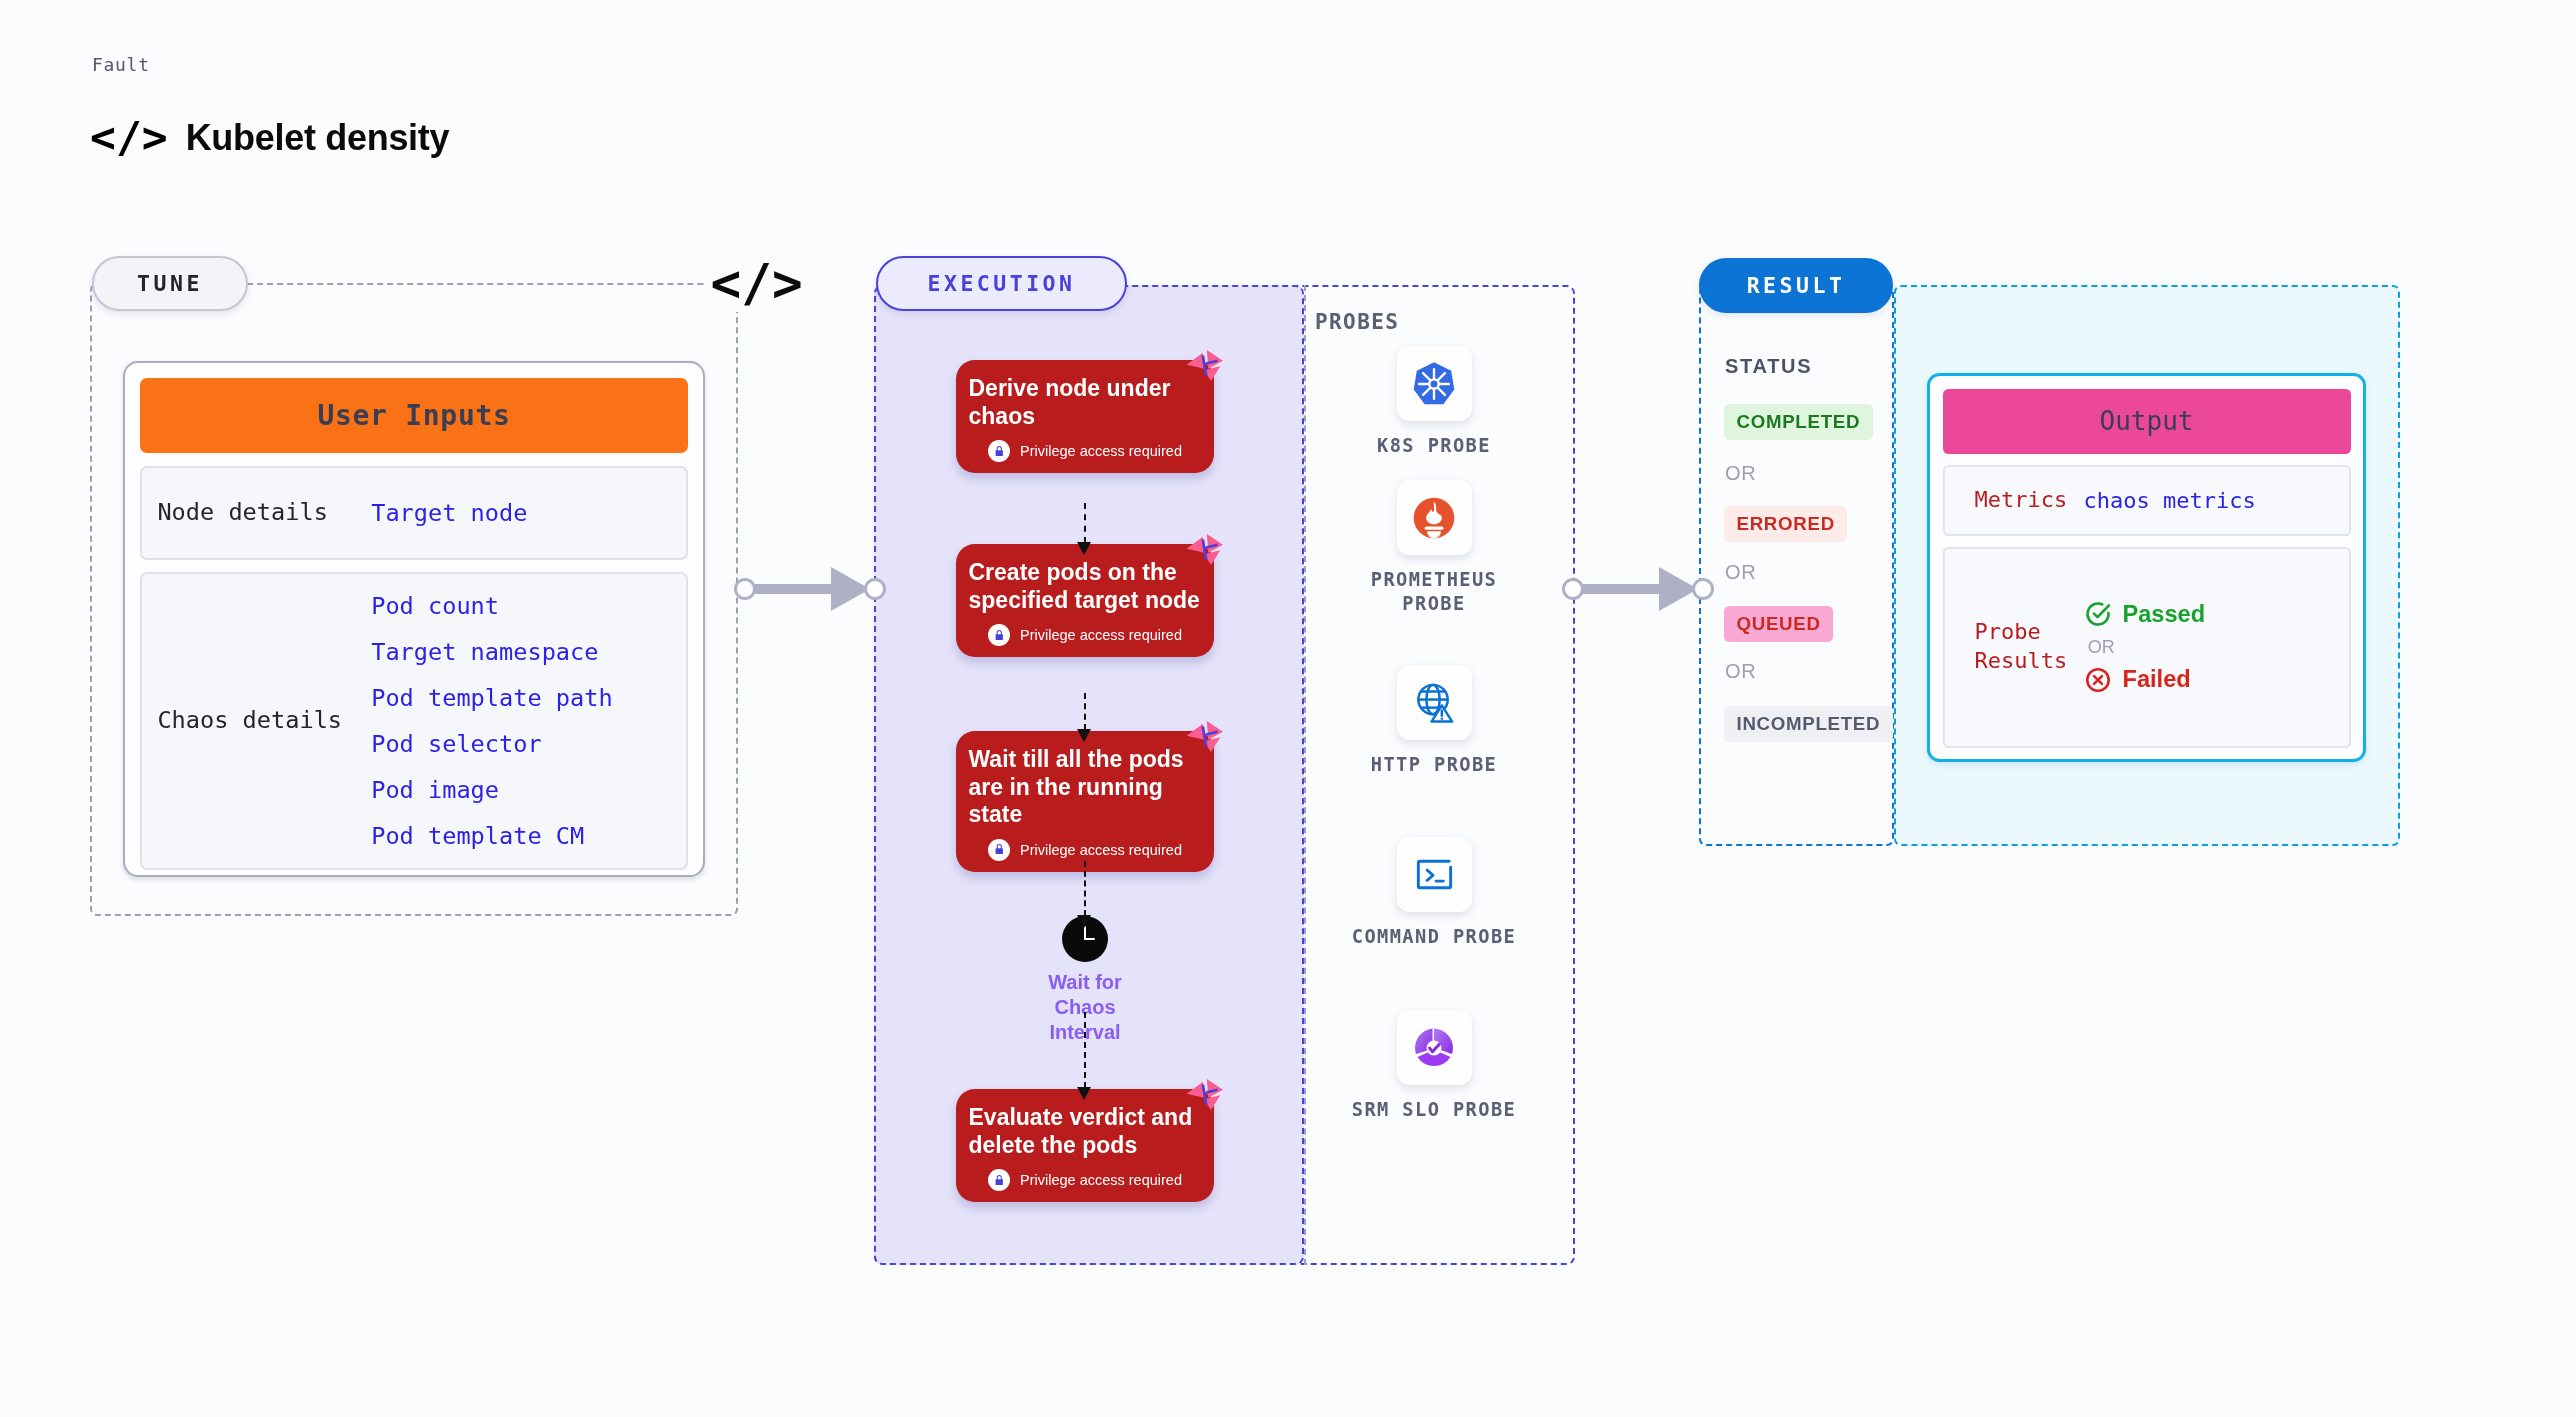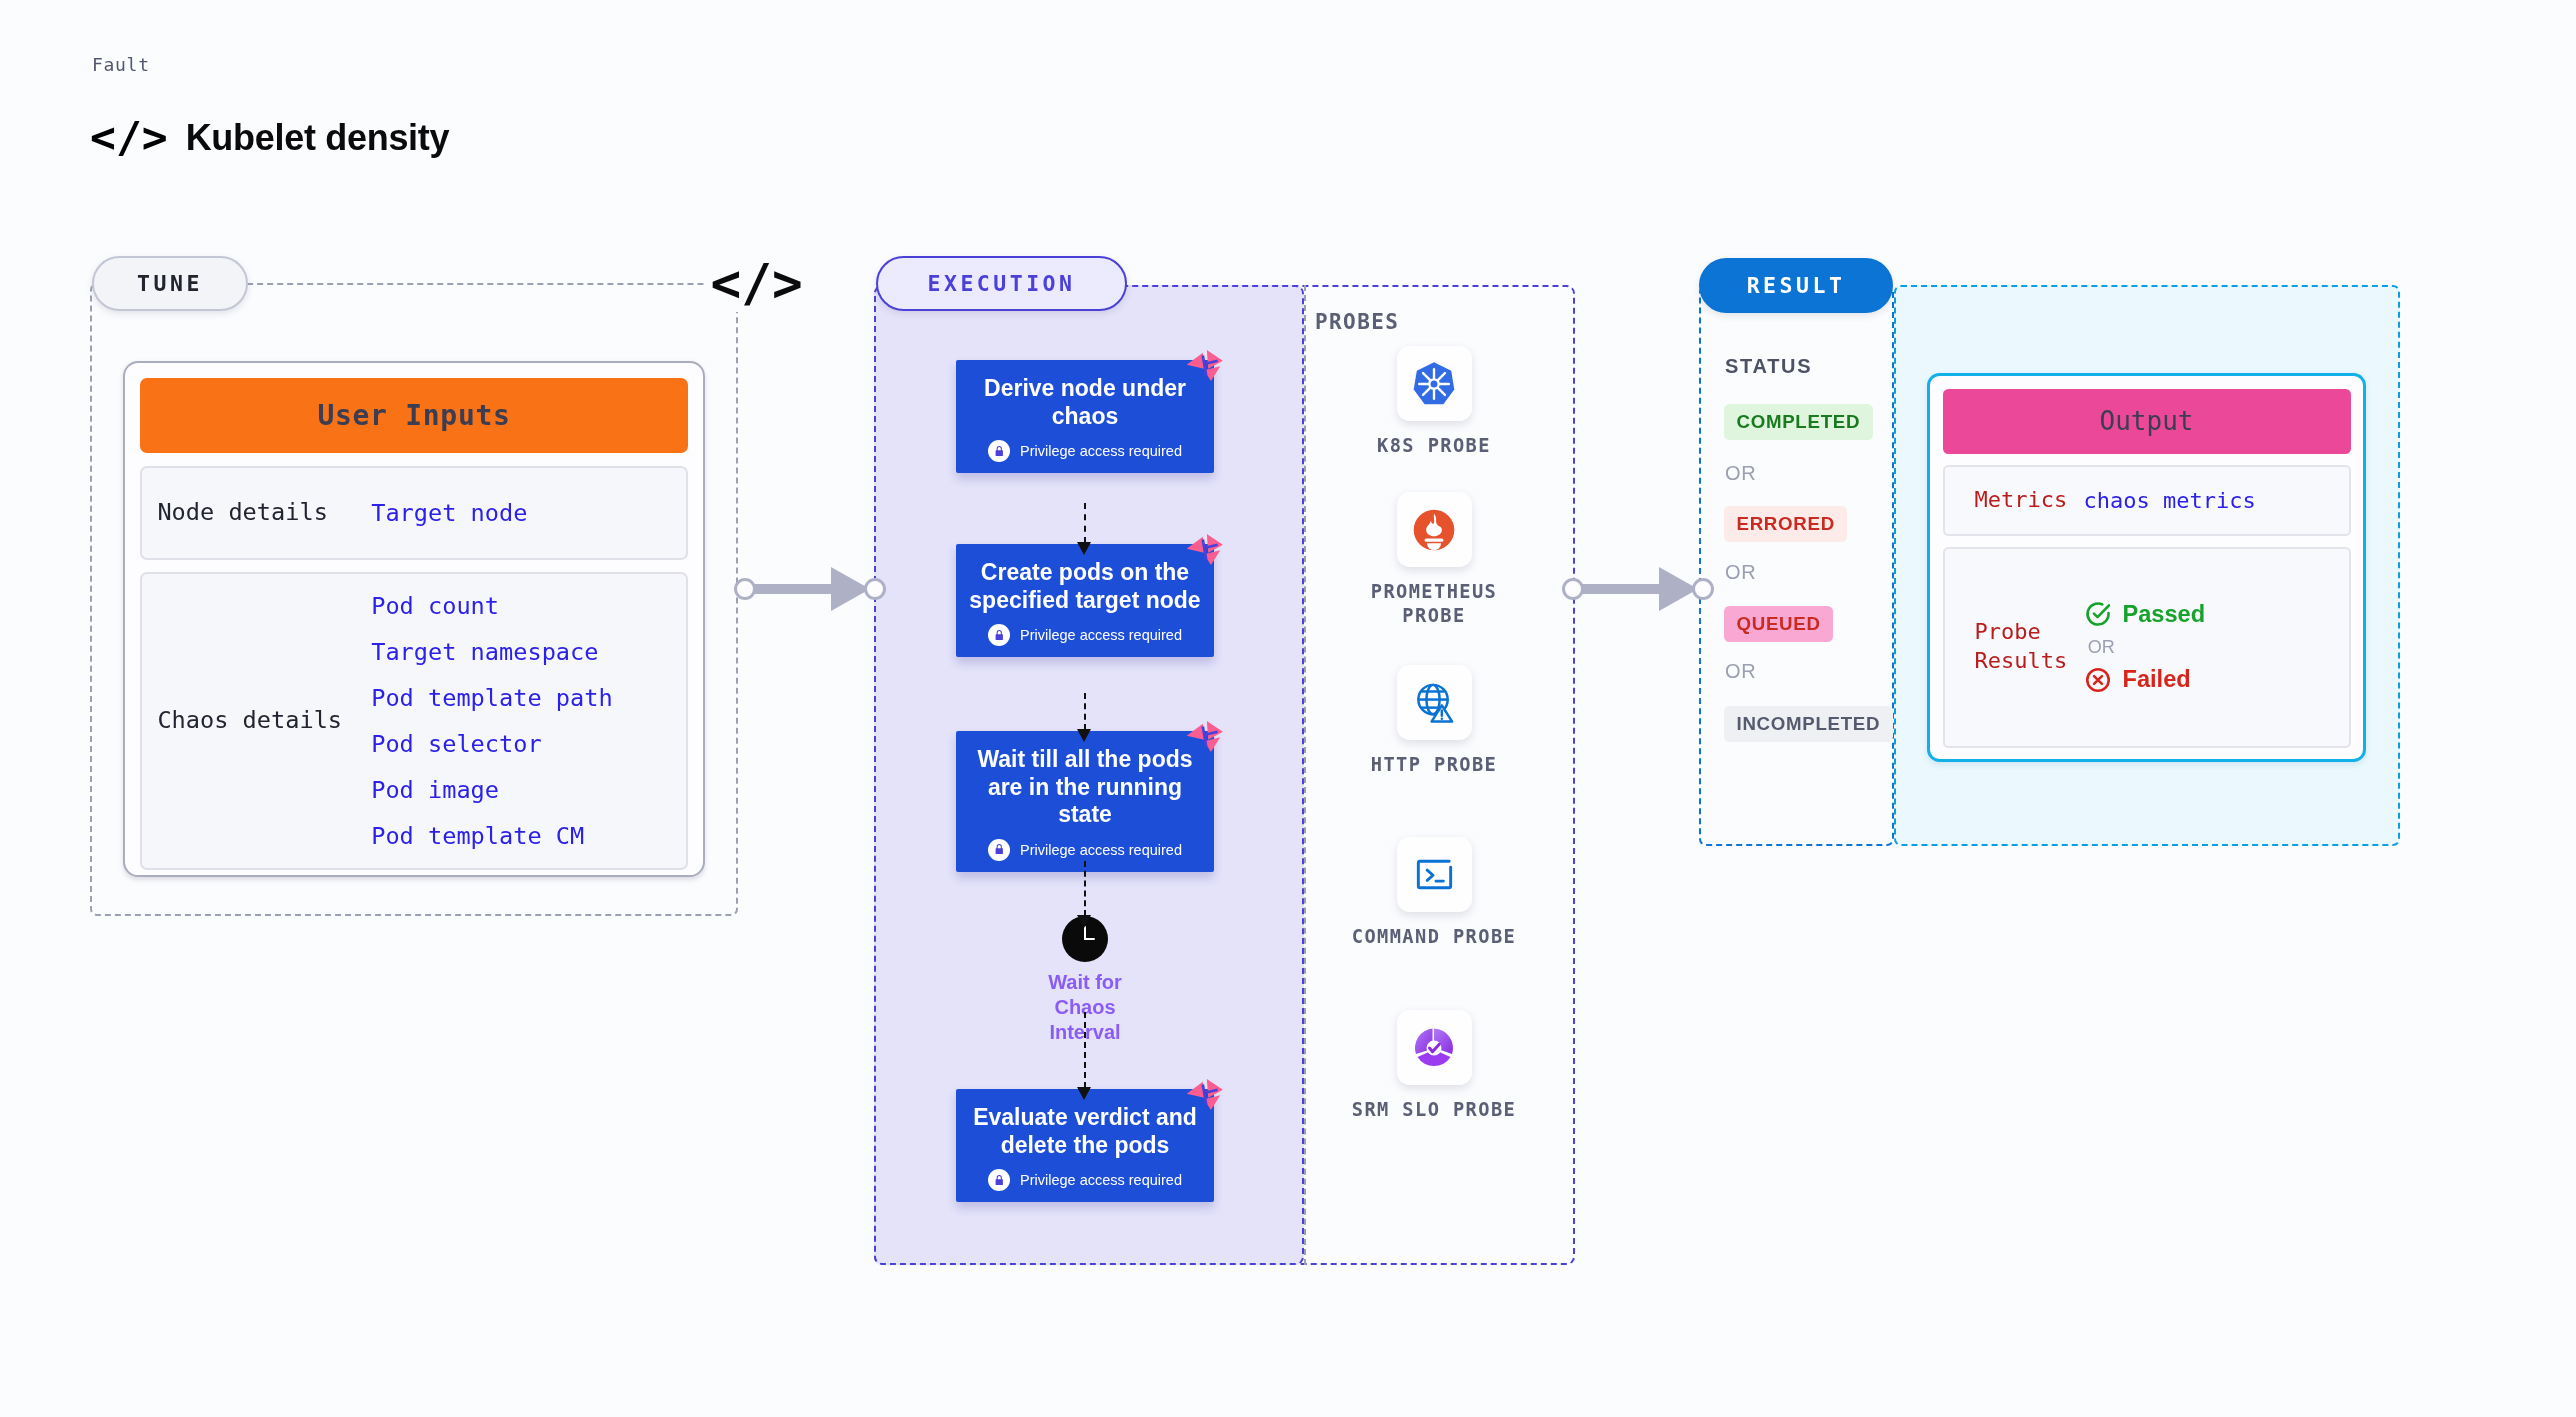--- a/index.html
+++ b/index.html
@@ -125,23 +125,23 @@
     border-left: 2.1px dashed #9ba0b3;
   }
   .probes-title {
     position: absolute; left: 1315px; top: 310px;
     font-family: "DejaVu Sans Mono", monospace; font-size: 21px;
     letter-spacing: 1.4px; color: #5b5f75; font-weight: 700;
   }
 
   
   .flow-node {
-    position: absolute; width: 258px; background: #1d4ed8; border-radius: 2px;
+    position: absolute; width: 258px; background: #b91c1c; border-radius: 19px;
     box-shadow: 0 5.5px 9.7px rgba(60,55,150,.22);
-    color: #fff; text-align: center; padding: 15.2px 12.5px 11px;
+    color: #fff; padding: 15.2px 12.5px 11px;
   }
   .flow-node .ttl { font-size: 23px; font-weight: 700; line-height: 1.2; }
   .flow-node .priv {
     margin-top: 9.7px; display: flex; align-items: center; justify-content: center; gap: 10px;
     font-size: 14.5px; font-weight: 400;
   }
   .lock-badge {
     width: 22px; height: 22px; border-radius: 50%; background: #fff; flex: none;
     display: flex; align-items: center; justify-content: center;
   }
@@ -188,21 +188,21 @@
   .probe-tile {
     width: 75px; height: 75px; margin: 0 auto; background: #fefefe; border-radius: 12.5px;
     box-shadow: 0 3.5px 8.3px rgba(90,95,125,.17);
     display: flex; align-items: center; justify-content: center;
   }
   .probe-name {
     margin-top: 12.5px; font-family: "DejaVu Sans Mono", monospace;
     font-size: 18.7px; letter-spacing: 1.4px; color: #5b5f75; font-weight: 700; line-height: 1.3;
   }
   #probe-0 { top: 346px; }
-  #probe-1 { top: 492px; }
+  #probe-1 { top: 480px; }
   #probe-2 { top: 665px; }
   #probe-3 { top: 837px; }
   #probe-4 { top: 1010px; }
 
   
   .result-dashed {
     position: absolute; left: 1699px; top: 285px; width: 195px; height: 561px;
     border: 2.8px dashed #0b74d4; border-radius: 7px; background: #fbfcfe;
   }
   .result-status-label {

